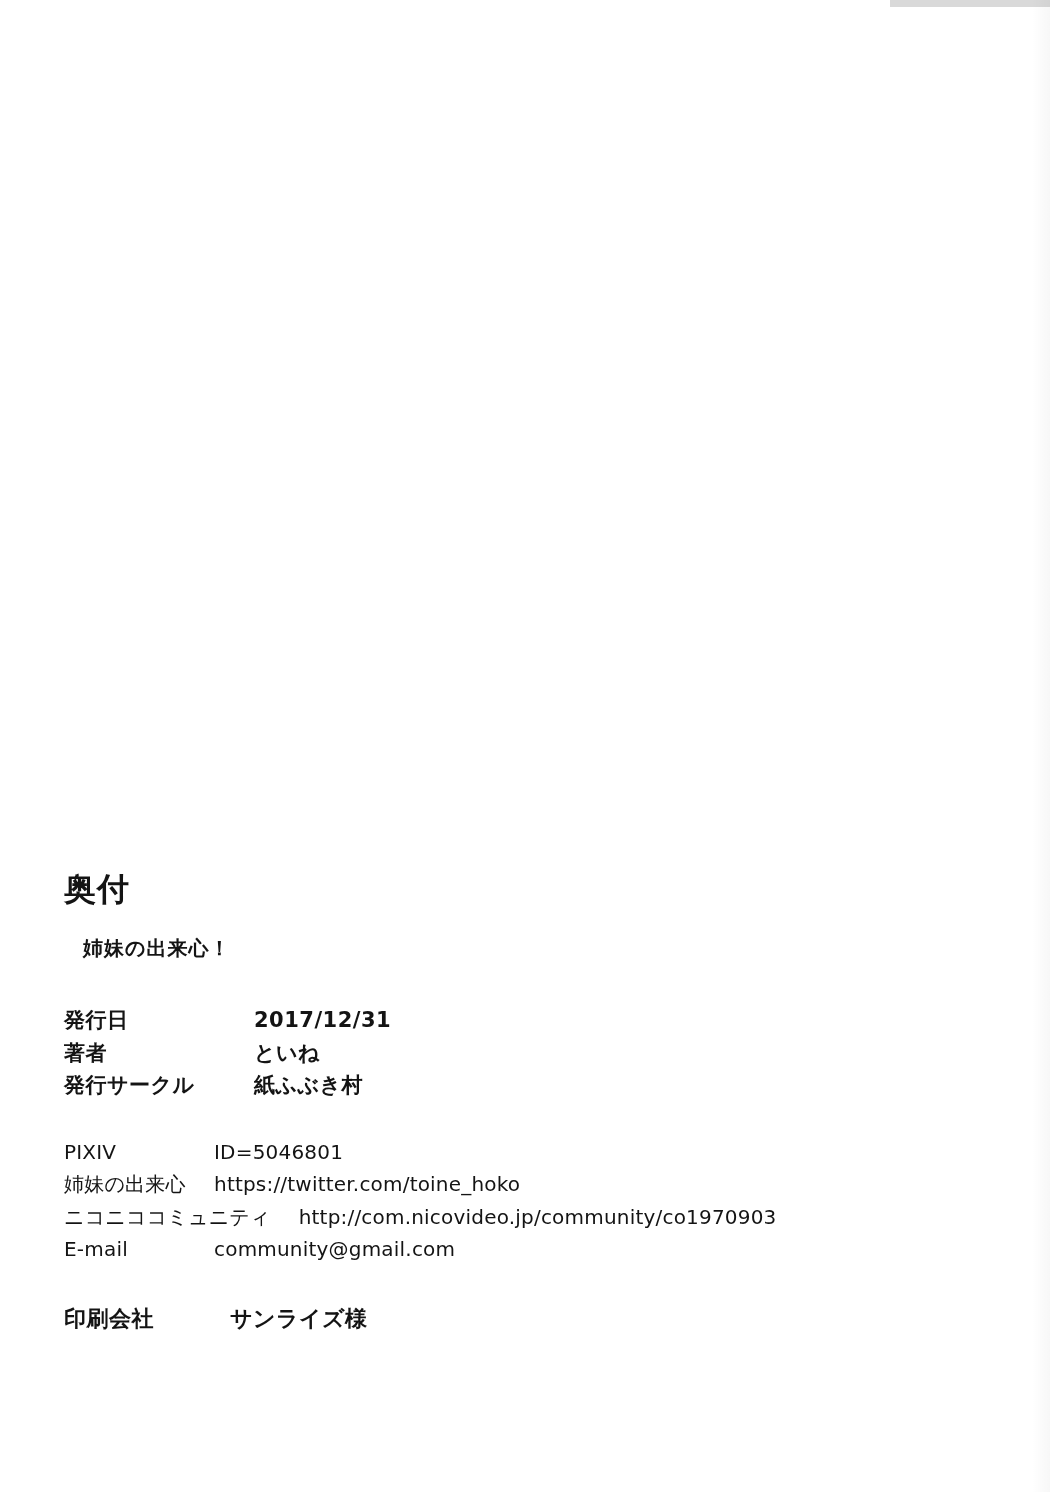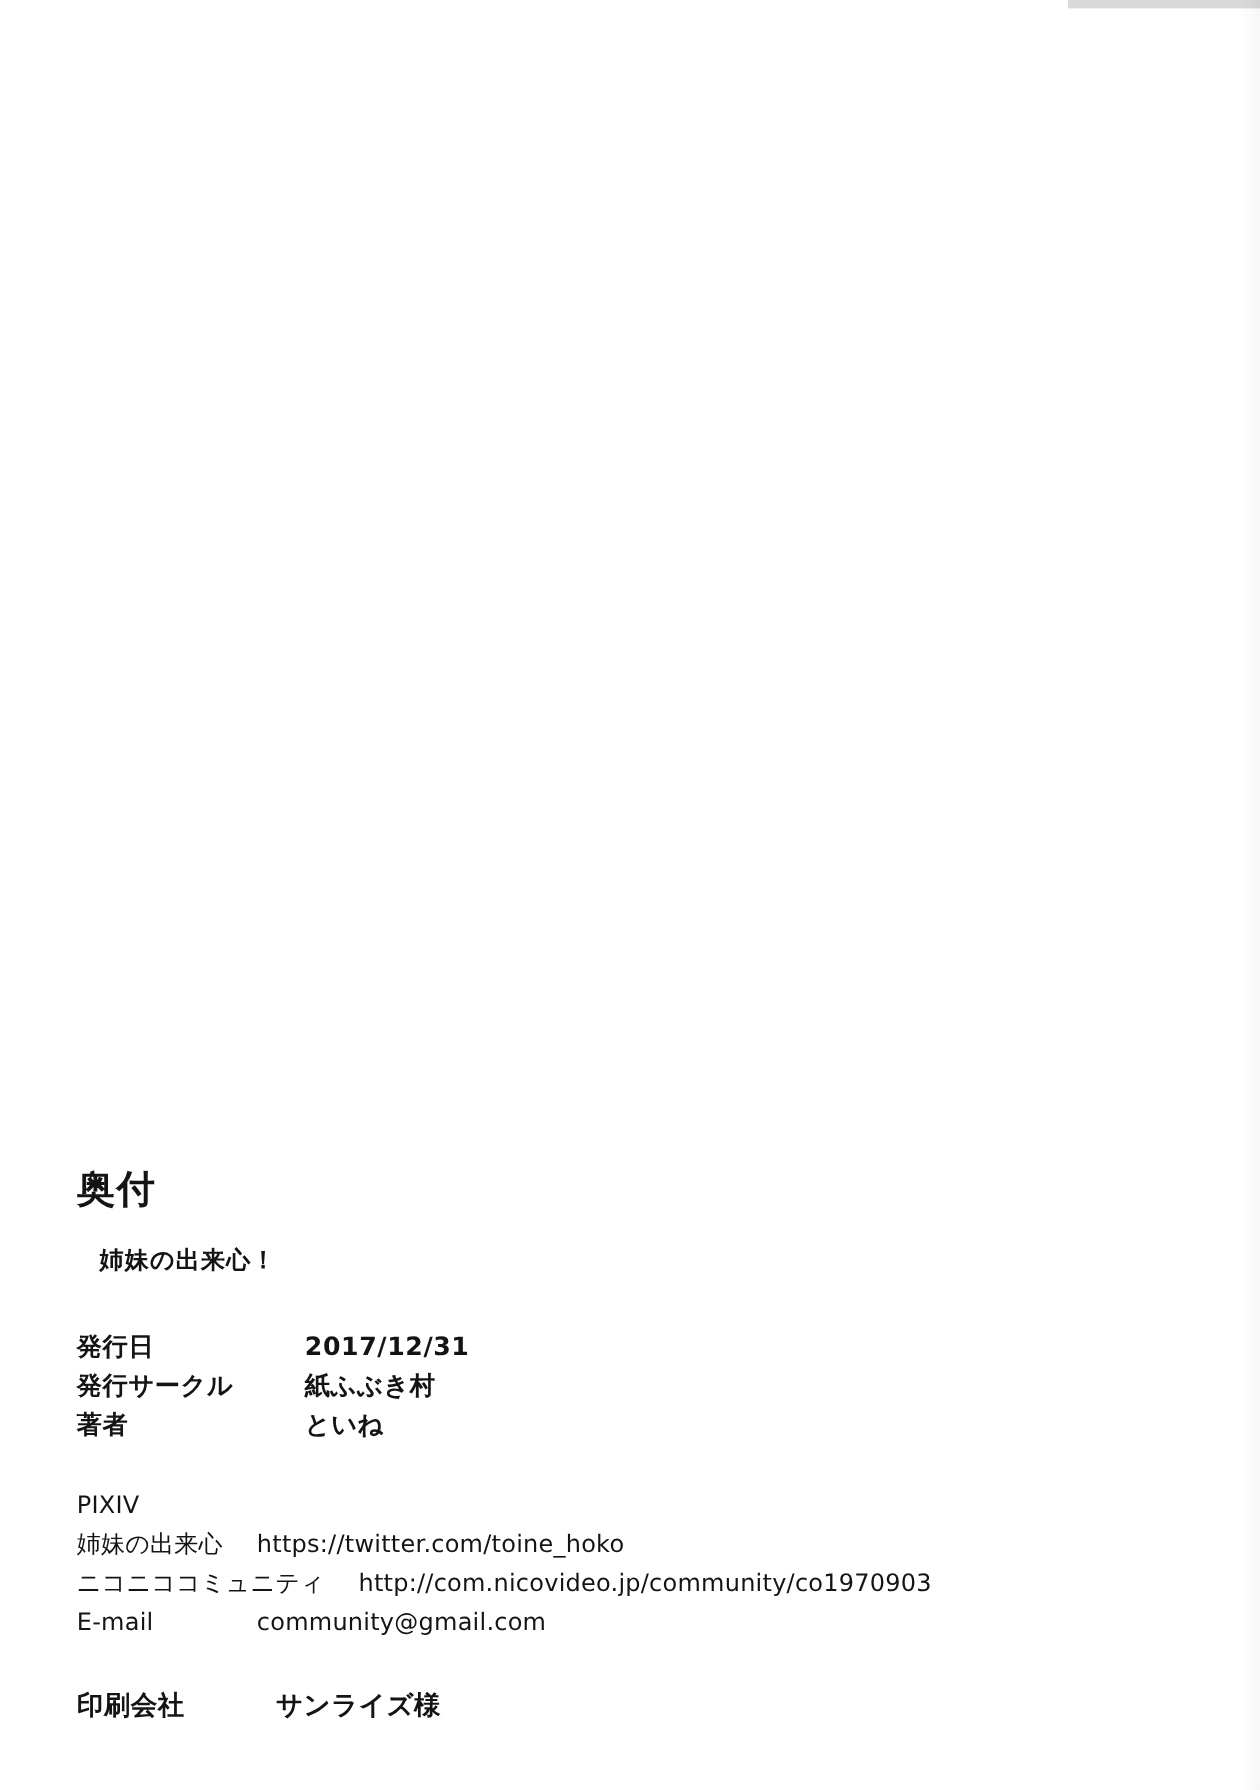--- a/index.html
+++ b/index.html
@@ -30,21 +30,21 @@
     top: 0;
     left: 890px;
     width: 160px;
     height: 7px;
     background: #d9d9d9;
   }
 
   .colophon {
     position: absolute;
     left: 64px;
-    top: 972px;
+    top: 870px;
     width: 940px;
   }
 
   .colophon-heading {
     font-family: "DejaVu Sans", sans-serif;
     font-weight: 700;
     font-size: 32px;
     letter-spacing: 1px;
     line-height: 1.2;
     margin: 0 0 28px 0;
@@ -130,32 +130,33 @@
   <h1 class="colophon-heading">奥付</h1>
 
   <h2 class="doujin-title">姉妹の出来心！</h2>
 
   <div class="meta-block">
     <div class="meta-row">
       <span class="meta-label">発行日</span>
       <span class="meta-value">2017/12/31</span>
     </div>
     <div class="meta-row">
+      <span class="meta-label">著者</span>
+      <span class="meta-value">といね</span>
+    </div>
+    <div class="meta-row">
       <span class="meta-label">発行サークル</span>
       <span class="meta-value">紙ふぶき村</span>
-    </div>
-    <div class="meta-row">
-      <span class="meta-label">著者</span>
-      <span class="meta-value">といね</span>
     </div>
   </div>
 
   <div class="links-block">
     <div class="link-row">
       <span class="link-label">PIXIV</span>
+      <span class="link-value">ID=5046801</span>
     </div>
     <div class="link-row">
       <span class="link-label">姉妹の出来心</span>
       <span class="link-value">https://twitter.com/toine_hoko</span>
     </div>
     <div class="link-row">
       <span class="link-label wide">ニコニココミュニティ</span>
       <span class="link-value">http://com.nicovideo.jp/community/co1970903</span>
     </div>
     <div class="link-row">

